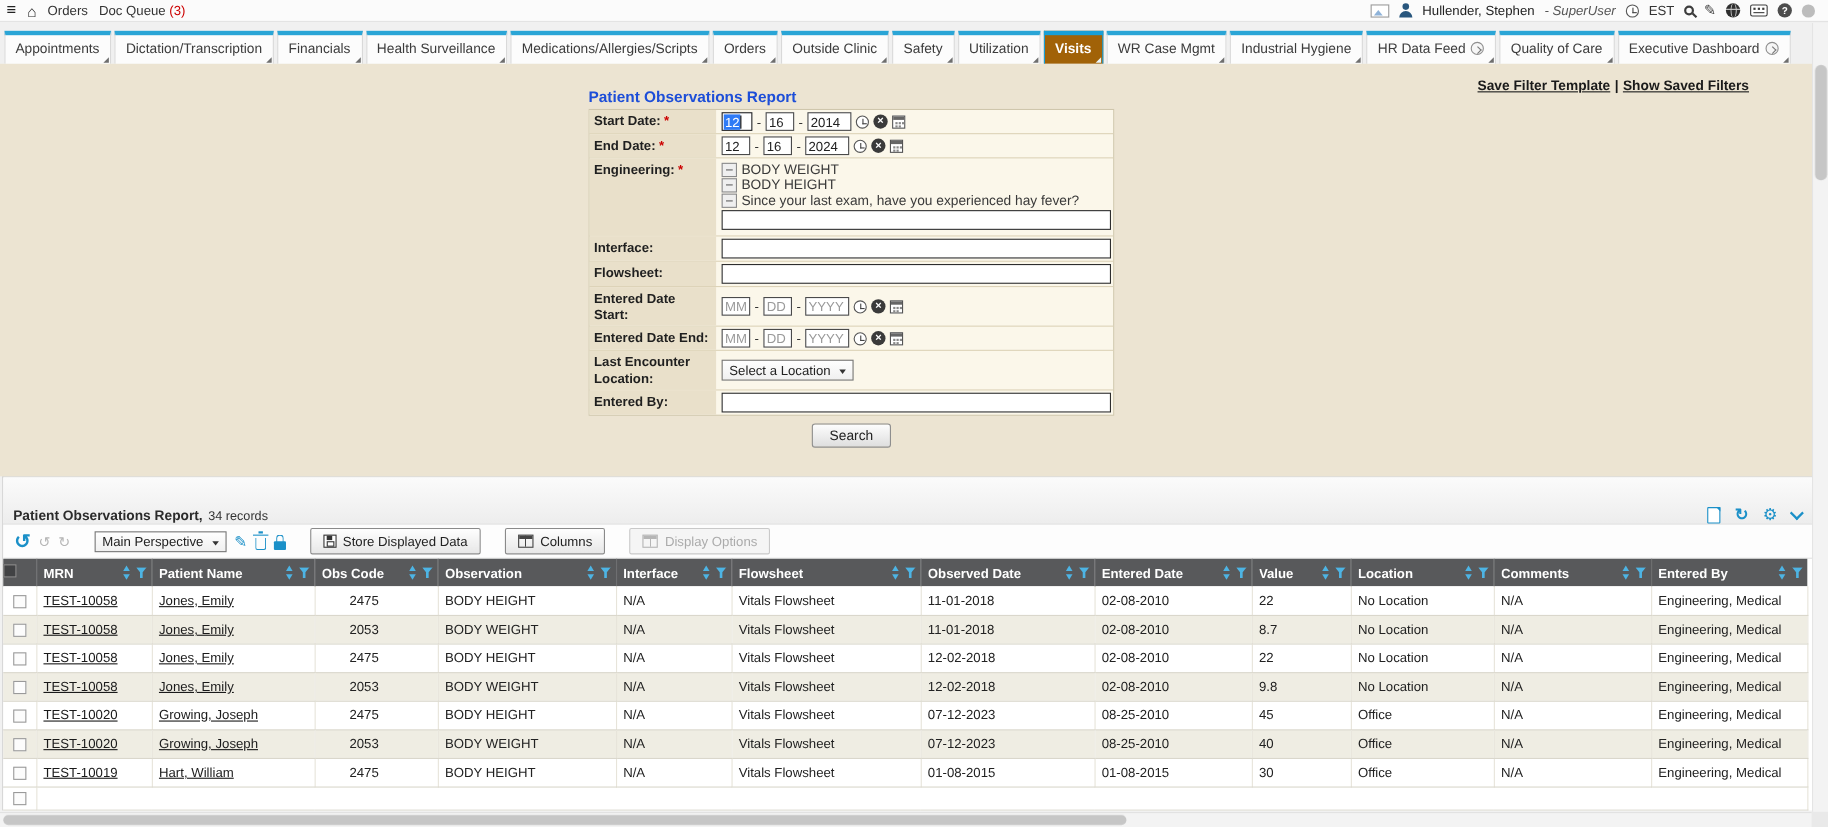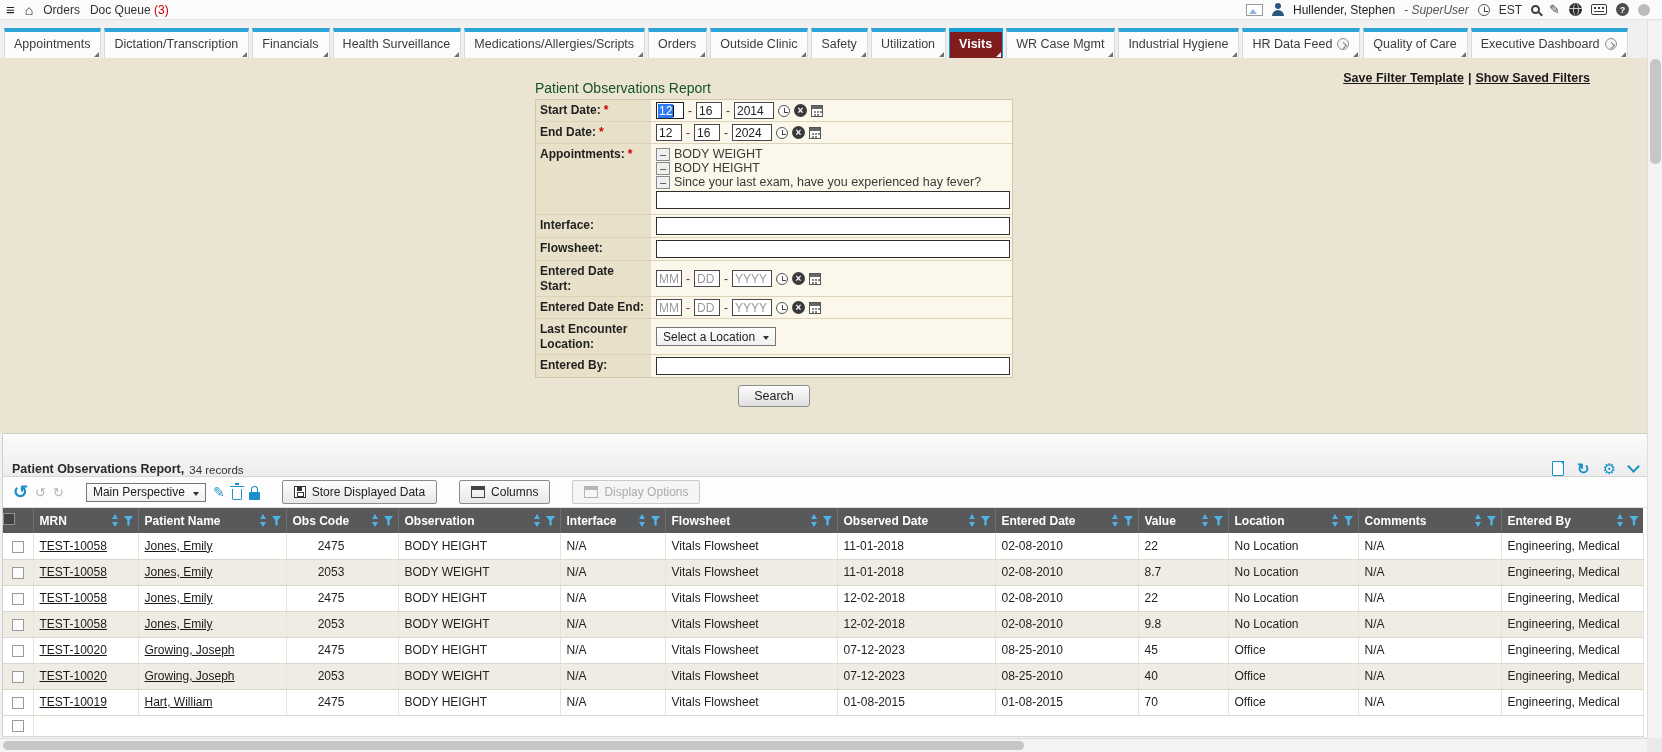--- a/index.html
+++ b/index.html
@@ -33,34 +33,34 @@
   .ico-kbd { width:16px; height:11px; border:1px solid #3c3c3c; border-radius:2px; position:relative; display:inline-block; background:#fff; }
   .ico-kbd::before { content:""; position:absolute; left:2px; right:2px; bottom:2px; height:1px; background:#3c3c3c; }
   .ico-kbd::after { content:""; position:absolute; left:2px; top:2px; width:2px; height:2px; background:#3c3c3c; box-shadow:4px 0 #3c3c3c, 8px 0 #3c3c3c; }
   .ico-help { width:13px; height:13px; border-radius:50%; background:#4d4d4d; color:#fff; font-size:9px; font-weight:bold; display:inline-flex; align-items:center; justify-content:center; }
   .ico-help::before { content:"?"; }
   .ico-dot { width:12px; height:12px; border-radius:50%; background:#bcbcbc; display:inline-block; }
 
   
   .tabstrip { height:38px; background:#f0f0f0; display:flex; align-items:flex-end; padding:0 4px; gap:3px; }
   .tab { position:relative; background:#fcfcfc; border:1px solid #d9d9d9; border-top:4px solid #2aa5d6; border-bottom:none; color:#3c3c3c; font-size:12.5px; padding:5px 10px 7px 9px; cursor:pointer; white-space:nowrap; display:flex; align-items:center; }
-  .tab.active { background:#7f1d1d; border-color:#189fd7; color:#fff; font-weight:bold;align-items:flex-end; }
+  .tab.active { background:#a16207; border-color:#189fd7; color:#fff; font-weight:bold;align-items:flex-end; }
   .tab-mark { position:absolute; right:1px; bottom:1px; width:0; height:0; border-left:5px solid transparent; border-bottom:5px solid #6e6e6e; }
   .tab.active .tab-mark { border-bottom-color:#eaf6fc; }
   .tab-ext { width:12px; height:12px; border-radius:50%; border:1px solid #8f8f8f; display:inline-block; position:relative; margin-left:5px; background:#f6f6f6; }
   .tab-ext::before { content:""; position:absolute; left:3px; top:4px; width:4px; height:4px; border-top:1.5px solid #777; border-right:1.5px solid #777; transform:rotate(45deg); }
 
   
   .content { position:relative; height:375px; background:#ece4d2; }
   .filter-links { position:absolute; top:13px; right:72px; font-size:12.5px; font-weight:bold; color:#1a1a1a; }
   .filter-links a { color:#1a1a1a; text-decoration:underline; cursor:pointer; }
   .filter-links .sep { text-decoration:none; padding:0 4px; }
 
   .filter-form { position:absolute; left:535px; top:22px; width:478px; }
-  .form-title { color:#14532d; font-weight:normal; font-size:14px; margin-bottom:3px; }
+  .form-title { color:#1d4ed8; font-weight:bold; font-size:14px; margin-bottom:3px; }
   .form-box { border:1px solid #cfc6ac; background:#fbf7ea; }
   .f-row { display:flex; border-bottom:1px solid #ddd3b8; min-height:22px; }
   .f-row:last-child { border-bottom:none; }
   .f-label { width:115px; flex:none; background:#e9e0ca; padding:3px 4px 2px; font-weight:bold; font-size:12px; color:#1f1f1f; line-height:1.25; }
   .f-label.plain { font-weight:normal; }
   .req { color:#cc0000; margin-left:3px; }
   .f-field { flex:1; padding:2px 5px; display:flex; align-items:center; gap:4px; font-size:12px; }
   .f-field.col { flex-direction:column; align-items:flex-start; gap:2px; padding:3px 5px 5px; }
 
   .date-in { width:26px; height:17px; border:1px solid #4a4a4a; font-family:"Liberation Sans",sans-serif; font-size:12px; padding:0 2px; background:#fff; color:#222; }
@@ -281,21 +281,21 @@
           <input class="date-in" value="16" style="">
           <span class="dash">-</span>
           <input class="date-in yyyy" value="2024" style="">
           <span class="ico-clock"></span>
           <span class="ico-x"></span>
           <span class="ico-cal"></span>
         </div>
       </div>
 
       <div class="f-row">
-        <div class="f-label"><span>Appointments:</span><span class="req">*</span></div>
+        <div class="f-label"><span>Engineering:</span><span class="req">*</span></div>
         <div class="f-field col">
           <div id="obs-list">
               <div class="obs-item">
                 <span class="minus-btn">–</span>
                 <span class="obs-label">BODY WEIGHT</span>
               </div>
               <div class="obs-item">
                 <span class="minus-btn">–</span>
                 <span class="obs-label">BODY HEIGHT</span>
               </div>
@@ -607,21 +607,21 @@
         <tr>
           <td class="td-cb"><input type="checkbox" class="cb" style=""></td>
           <td class=""><a class="cell-link">TEST-10019</a></td>
           <td class=""><a class="cell-link">Hart, William</a></td>
           <td class="num">2475</td>
           <td class="">BODY HEIGHT</td>
           <td class="">N/A</td>
           <td class="">Vitals Flowsheet</td>
           <td class="">01-08-2015</td>
           <td class="">01-08-2015</td>
-          <td class="">70</td>
+          <td class="">30</td>
           <td class="">Office</td>
           <td class="">N/A</td>
           <td class="">Engineering, Medical</td>
         </tr>
         <tr class="partial">
           <td class="td-cb"><input type="checkbox" class="cb" style=""></td>
           <td colspan="12"></td>
         </tr>
       </tbody>
   </table>

